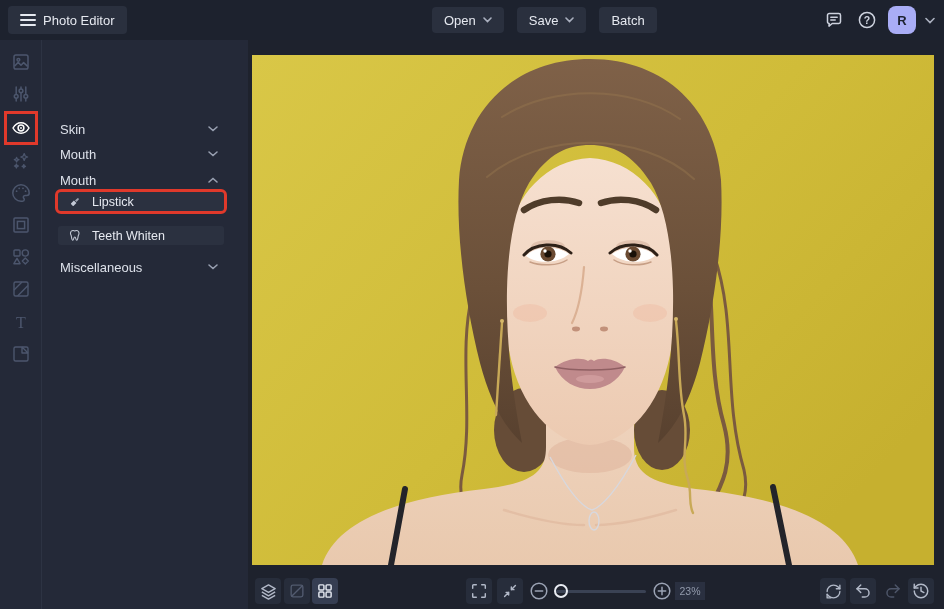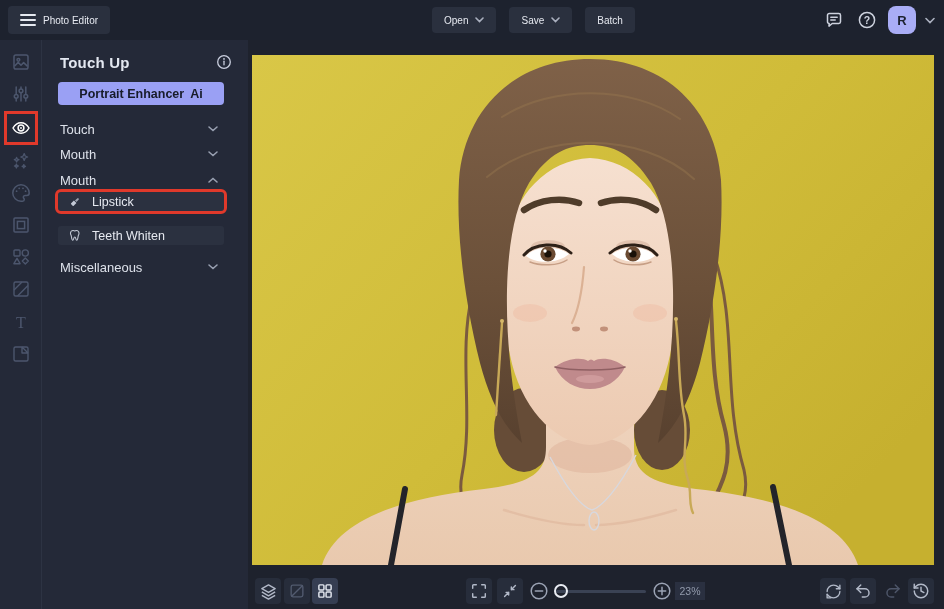--- a/index.html
+++ b/index.html
@@ -9,21 +9,21 @@
     background:#1e222d; font-family:"Liberation Sans", sans-serif;
     -webkit-font-smoothing:antialiased; user-select:none;
   }
   svg { display:block; }
 
   
   .topbar { position:absolute; left:0; top:0; width:944px; height:40px; background:#1d222e; }
   .btn-dark {
     display:flex; align-items:center; justify-content:center; gap:7px;
     background:#2a303e; border:none; border-radius:4px; color:#e6e9f0;
-    font-family:"Liberation Sans",sans-serif; font-size:10px; cursor:pointer; height:26px; padding:0 12px;
+    font-family:"Liberation Sans",sans-serif; font-size:13px; cursor:pointer; height:26px; padding:0 12px;
   }
   .app-menu { position:absolute; left:8px; top:6px; height:28px; }
   .center-actions { position:absolute; left:432px; top:7px; display:flex; gap:13px; }
   .right-actions { position:absolute; right:9px; top:6px; display:flex; align-items:center; gap:9px; }
   .icon-btn { background:none; border:none; color:#cdd2de; cursor:pointer; padding:2px; display:flex; }
   .avatar {
     width:28px; height:28px; border-radius:8px; background:#a9adf6; color:#1d2230;
     font-size:13px; font-weight:700; display:flex; align-items:center; justify-content:center;
     border:none; cursor:pointer; font-family:"Liberation Sans",sans-serif;
   }
@@ -214,38 +214,24 @@
     </button>
     <button class="rail-btn" style="top:304px">
       <svg viewBox="0 0 20 20" fill="none" stroke="currentColor" stroke-width="1.4" stroke-linejoin="round">
           <rect x="3" y="3" width="14" height="14" rx="1.5"></rect>
           <path d="M11 3v6h6M11 3l6 6"></path>
         </svg>
     </button>
   </nav>
 
   <aside class="panel">
-    <div class="panel-header">
-      <span class="panel-title">Touch Up</span>
-      <button class="icon-btn" style="color:#c9cede">
-        <svg width="16" height="16" viewBox="0 0 16 16" fill="none" stroke="currentColor" stroke-width="1.3">
-            <circle cx="8" cy="8" r="6.3"></circle>
-            <path d="M8 7.2v3.6" stroke-linecap="round"></path>
-            <circle cx="8" cy="4.9" r=".9" fill="currentColor" stroke="none"></circle>
-          </svg>
-      </button>
-    </div>
-
-    <button class="enhancer-btn">
-      <span>Portrait Enhancer</span>
-      <span class="enhancer-badge">Ai</span>
-    </button>
+
 
     <button class="section-row" style="top:77px">
-      <span>Touch</span>
+      <span>Skin</span>
       <span class="chev">
         <svg width="10" height="6" viewBox="0 0 10 6">
             <path d="M1 1l4 3.6L9 1" fill="none" stroke="currentColor" stroke-width="1.5" stroke-linecap="round"></path>
           </svg>
       </span>
     </button>
     <button class="section-row" style="top:102px">
       <span>Mouth</span>
       <span class="chev">
         <svg width="10" height="6" viewBox="0 0 10 6">

